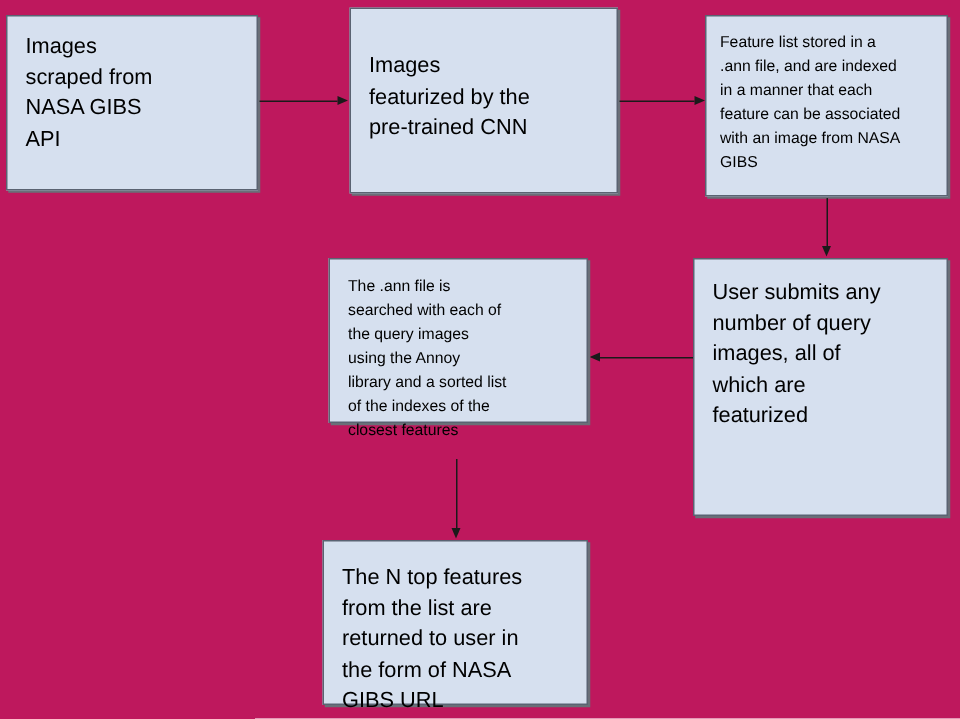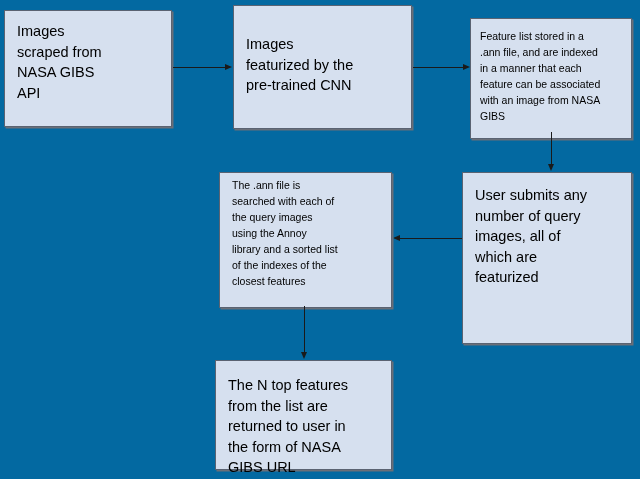--- a/index.html
+++ b/index.html
@@ -4,21 +4,21 @@
 <style>
   html, body {
     margin: 0;
     padding: 0;
     background: #ffffff;
   }
   #canvas {
     position: relative;
     width: 640px;
     height: 479px;
-    background: #0369a1;
+    background: #be185d;
     overflow: hidden;
     font-family: "Liberation Sans", sans-serif;
   }
   .node {
     position: absolute;
     box-sizing: border-box;
     background: #d6e0ef;
     border: 1px solid #5a6372;
     box-shadow: 1.5px 1.5px 0 0 #6a6f78;
     color: #000000;
@@ -71,40 +71,40 @@
   <div class="edge h" style="left:173px; top:67px; width:52px;"></div>
   <div class="arrowhead right" style="left:225px; top:63.5px;"></div>
 
   <div class="node big" style="left:233px; top:5px; width:179px; height:124px; padding-top:28px;">Images
 featurized by the
 pre-trained CNN</div>
 
   <div class="edge h" style="left:413px; top:67px; width:50px;"></div>
   <div class="arrowhead right" style="left:463px; top:63.5px;"></div>
 
-  <div class="node small" style="left:470px; top:10px; width:162px; height:121px; padding-top:10px; padding-left:9px;margin-top:8px;">Feature list stored in a
+  <div class="node small" style="left:470px; top:10px; width:162px; height:121px; padding-top:10px; padding-left:9px;">Feature list stored in a
 .ann file, and are indexed
 in a manner that each
 feature can be associated
 with an image from NASA
 GIBS</div>
 
   <div class="edge v" style="left:551px; top:132px; height:33px;"></div>
   <div class="arrowhead down" style="left:547.5px; top:164px;"></div>
 
   <div class="node big" style="left:462px; top:172px; width:170px; height:172px; padding-top:12px;">User submits any
 number of query
 images, all of
 which are
 featurized</div>
 
   <div class="edge h" style="left:400px; top:238px; width:62px;"></div>
   <div class="arrowhead left" style="left:393px; top:234.5px;"></div>
 
-  <div class="node small" style="left:219px; top:172px; width:173px; height:136px; padding-top:5px; padding-left:12px;">The .ann file is
+  <div class="node small" style="left:219px; top:172px; width:173px; height:110px; padding-top:11px; padding-left:12px;">The .ann file is
 searched with each of
 the query images
 using the Annoy
 library and a sorted list
 of the indexes of the
 closest features</div>
 
   <div class="edge v" style="left:304px; top:306px; height:47px;"></div>
   <div class="arrowhead down" style="left:300.5px; top:352px;"></div>
 

